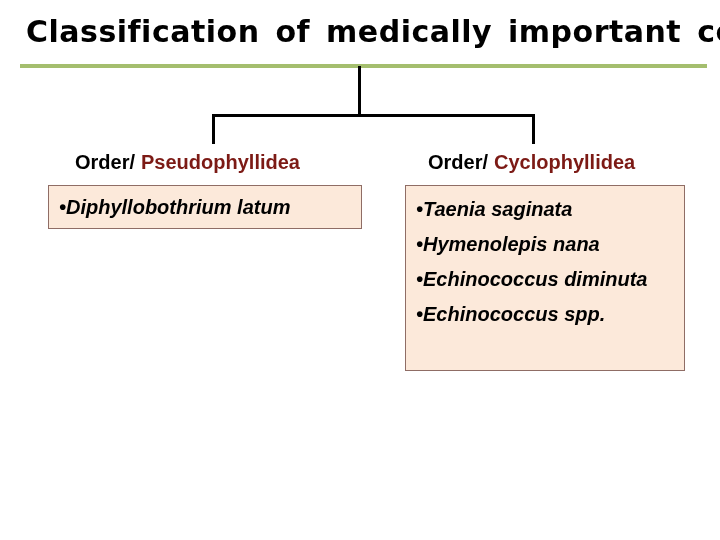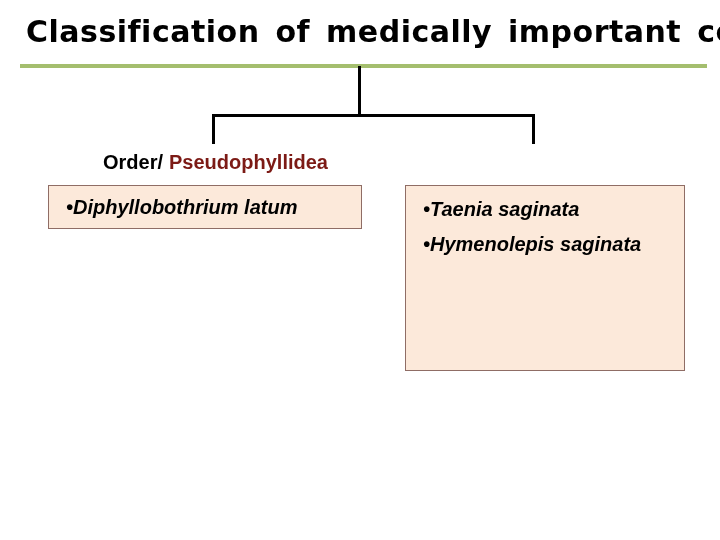--- a/index.html
+++ b/index.html
@@ -45,21 +45,20 @@
   .branch     { left: 212px; top: 114px; width: 323px; height: 3px;  }
   .drop-left  { left: 212px; top: 114px; width: 3px;   height: 30px; }
   .drop-right { left: 532px; top: 114px; width: 3px;   height: 30px; }
   .order-label {
     position: absolute;
     top: 151px;
     font-size: 20px;
     font-weight: bold;
     color: #000000;
     white-space: nowrap;
-    margin-left: 28px;
   }
   .order-label.left  { left: 75px; }
   .order-label.right { left: 428px; }
   .order-name {
     color: #7c1a15;
     margin-left: 6px;
   }
   .branch-box {
     position: absolute;
     background: #fce9da;
@@ -77,21 +76,21 @@
     height: 44px;
   }
   .branch-box.right {
     left: 405px;
     top: 185px;
     width: 280px;
     height: 186px;
     padding-top: 6px;
   }
   .bullet-line {
-    padding-left: 17px;
+    padding-left: 10px;
     line-height: 35px;
     white-space: nowrap;
   }
   .branch-box.left .bullet-line {
     line-height: 42px;
   }
 </style>
 </head>
 <body>
 
@@ -103,23 +102,28 @@
 
   <div class="tree-line trunk"></div>
   <div class="tree-line branch"></div>
   <div class="tree-line drop-left"></div>
   <div class="tree-line drop-right"></div>
 
   <div class="order-label left">
     <span>Order/</span><span class="order-name">Pseudophyllidea</span>
   </div>
 
+  <div class="order-label right">
+    <span>Order/</span><span class="order-name">Cyclophyllidea</span>
+  </div>
 
   <div class="branch-box left">
     <div class="bullet-line">•Diphyllobothrium latum</div>
   </div>
 
   <div class="branch-box right">
     <div class="bullet-line">•Taenia saginata</div>
-    <div class="bullet-line">•Hymenolepis saginata</div>
+    <div class="bullet-line">•Hymenolepis nana</div>
+    <div class="bullet-line">•Echinococcus diminuta</div>
+    <div class="bullet-line">•Echinococcus spp.</div>
   </div>
 
 </div>
 
 </body></html>

